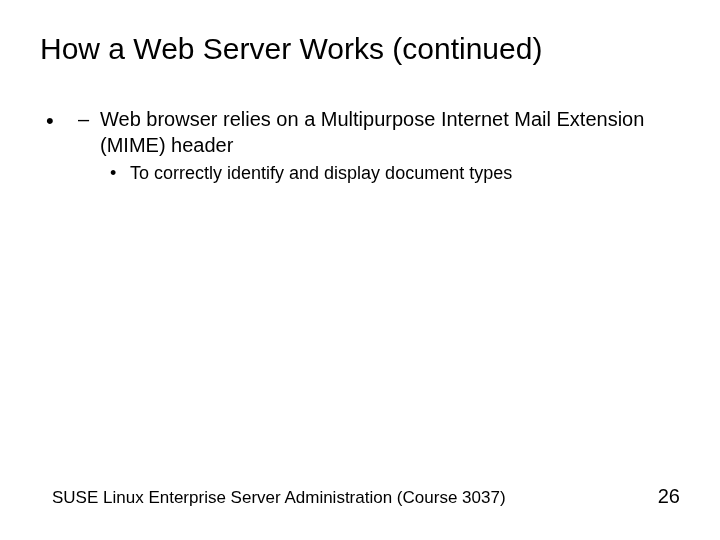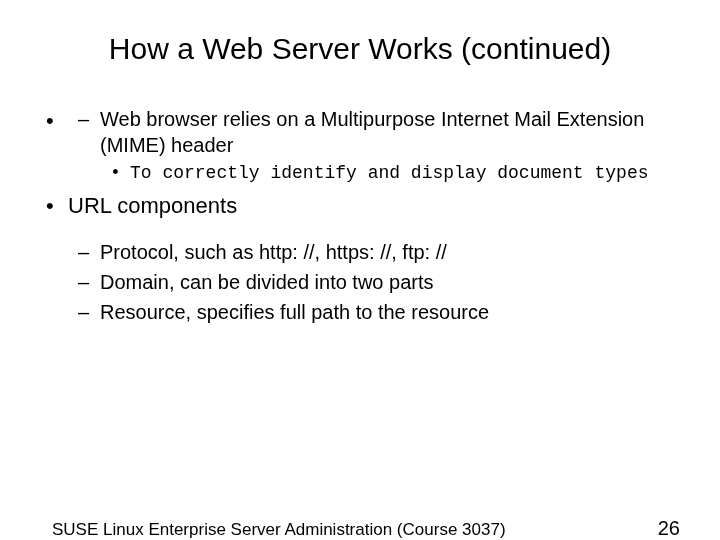--- a/index.html
+++ b/index.html
@@ -11,21 +11,21 @@
     color: #000;
     position: relative;
     overflow: hidden;
   }
   .slide {
     padding: 28px 40px 0 40px;
   }
   .title {
     font-size: 30px;
     font-weight: 400;
-    text-align: center;
+    text-align: left;
     margin-bottom: 40px;
     margin-top: 4px;
   }
   ul.lvl1 {
     list-style: none;
     padding-left: 28px;
   }
   ul.lvl1 > li {
     font-size: 22px;
     line-height: 1.35;
@@ -54,36 +54,35 @@
     content: "–";
     position: absolute;
     left: -22px;
     top: 0;
   }
   ul.lvl3 {
     list-style: none;
     padding-left: 30px;
     margin-top: 4px;
     margin-bottom: 2px;
-    font-family: Liberation Mono, monospace;
   }
   ul.lvl3 > li {
     font-size: 18px;
     line-height: 1.3;
     position: relative;
   }
   ul.lvl3 > li::before {
     content: "•";
     position: absolute;
     left: -20px;
     top: 0;
   }
   .footer {
     position: absolute;
-    bottom: 0;
+    bottom: 32px;
     left: 0;
     width: 100%;
     padding: 0 40px 0 52px;
     display: flex;
     justify-content: space-between;
     align-items: baseline;
     font-size: 17px;
   }
   .footer-text { }
   .page-num { font-size: 20px; text-align: right; }
@@ -100,33 +99,19 @@
         <li>
           <span>Web browser relies on a Multipurpose Internet Mail Extension (MIME) header</span>
           <ul class="lvl3">
             <li>
               <span>To correctly identify and display document types</span>
             </li>
           </ul>
         </li>
       </ul>
     </li>
-    <li>
-      <span>URL components</span>
-      <ul class="lvl2">
-        <li>
-          <span>Protocol, such as http: //, https: //, ftp: //</span>
-        </li>
-        <li>
-          <span>Domain, can be divided into two parts</span>
-        </li>
-        <li>
-          <span>Resource, specifies full path to the resource</span>
-        </li>
-      </ul>
-    </li>
   </ul>
 </div>
 
 <div class="footer">
   <span class="footer-text">SUSE Linux Enterprise Server Administration (Course 3037)</span>
   <span class="page-num">26</span>
 </div>
 
 </body></html>

